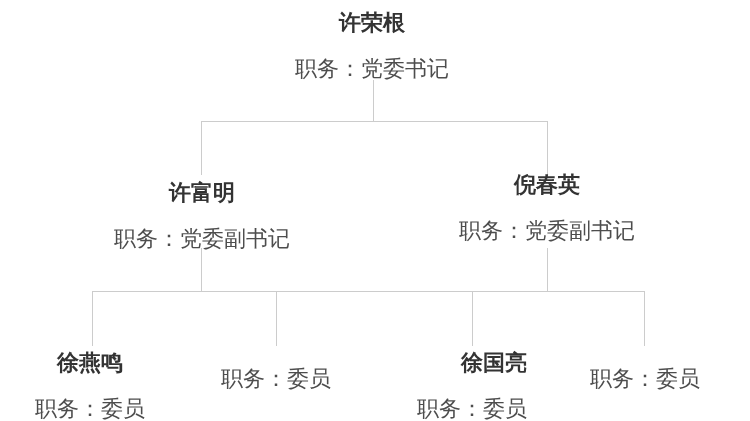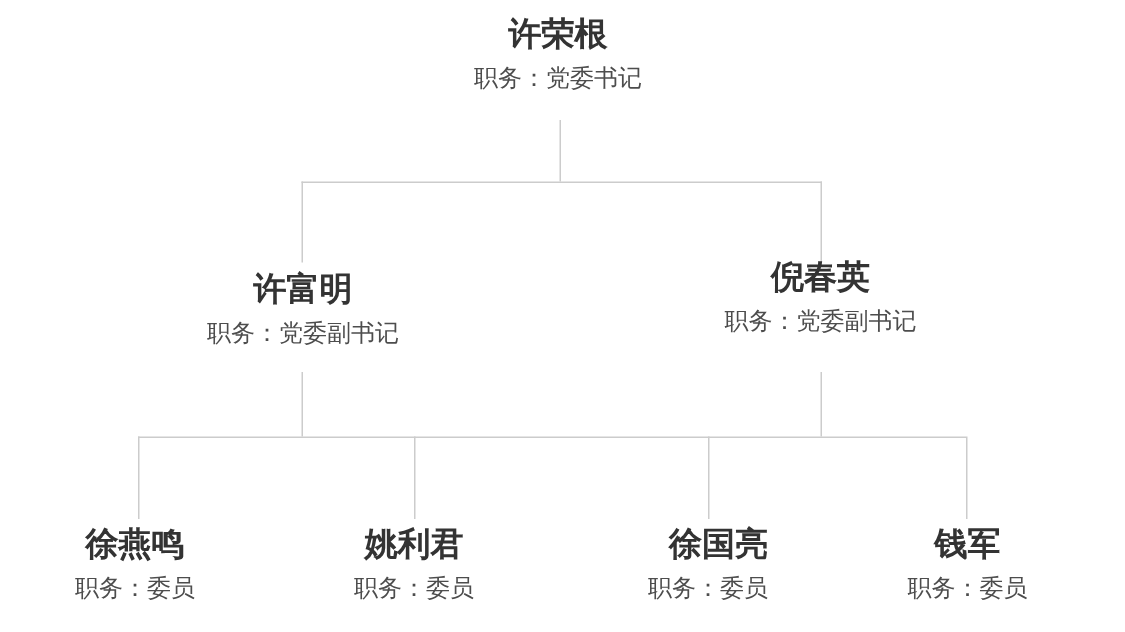--- a/index.html
+++ b/index.html
@@ -27,24 +27,25 @@
     text-align: center;
     white-space: nowrap;
   }
   .node .name {
     font-size: 22px;
     line-height: 30px;
     font-weight: bold;
     color: var(--name-text, #333333);
   }
   .node .title {
-    font-size: 16px;
+    font-size: 22px;
     line-height: 30px;
     font-weight: normal;
     color: var(--title-text, #4d4d4d);
+    margin-top: 16px;
   }
 </style>
 </head>
 <body>
 
 <div class="canvas">
 
   <div class="line v" style="left:373px; top:80px;  height:41px;"></div>
   <div class="line h" style="left:201px; top:121px; width:347px;"></div>
   <div class="line v" style="left:201px; top:121px; height:54px;"></div>
@@ -70,25 +71,23 @@
   <div class="node" style="left:547px; top:170px;">
     <div class="name">倪春英</div>
     <div class="title">职务：党委副书记</div>
   </div>
 
   <div class="node" style="left:90px; top:348px;">
     <div class="name">徐燕鸣</div>
     <div class="title">职务：委员</div>
   </div>
   <div class="node" style="left:276px; top:348px;">
-    <div class="name">姚利君</div>
     <div class="title">职务：委员</div>
   </div>
   <div class="node" style="left:472px; top:348px;text-align:right;">
     <div class="name">徐国亮</div>
     <div class="title">职务：委员</div>
   </div>
   <div class="node" style="left:645px; top:348px;">
-    <div class="name">钱军</div>
     <div class="title">职务：委员</div>
   </div>
 
 </div>
 
 </body></html>

